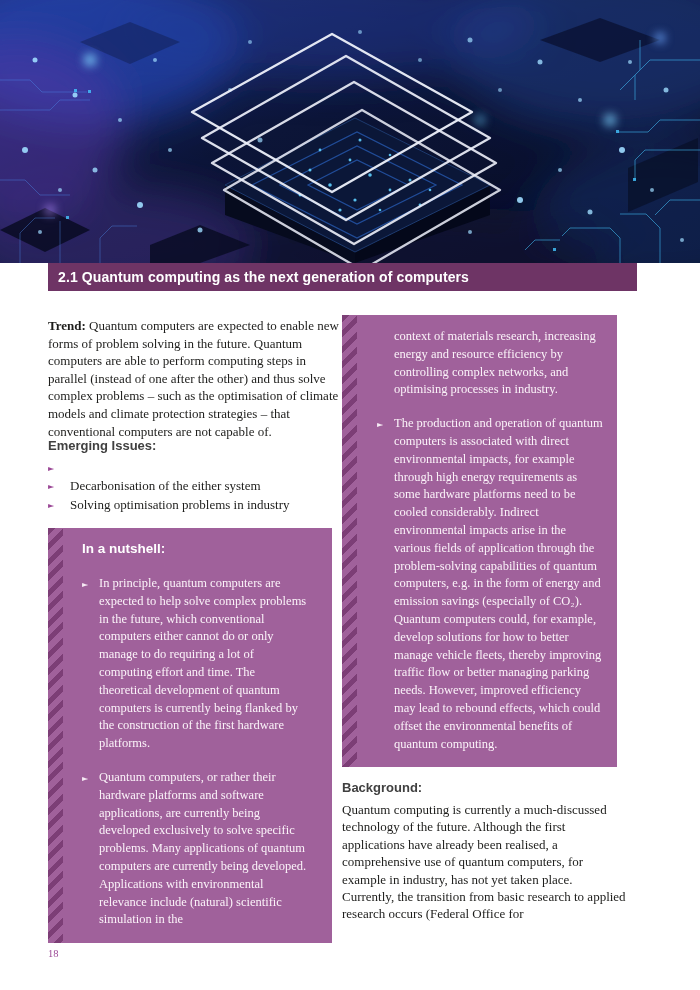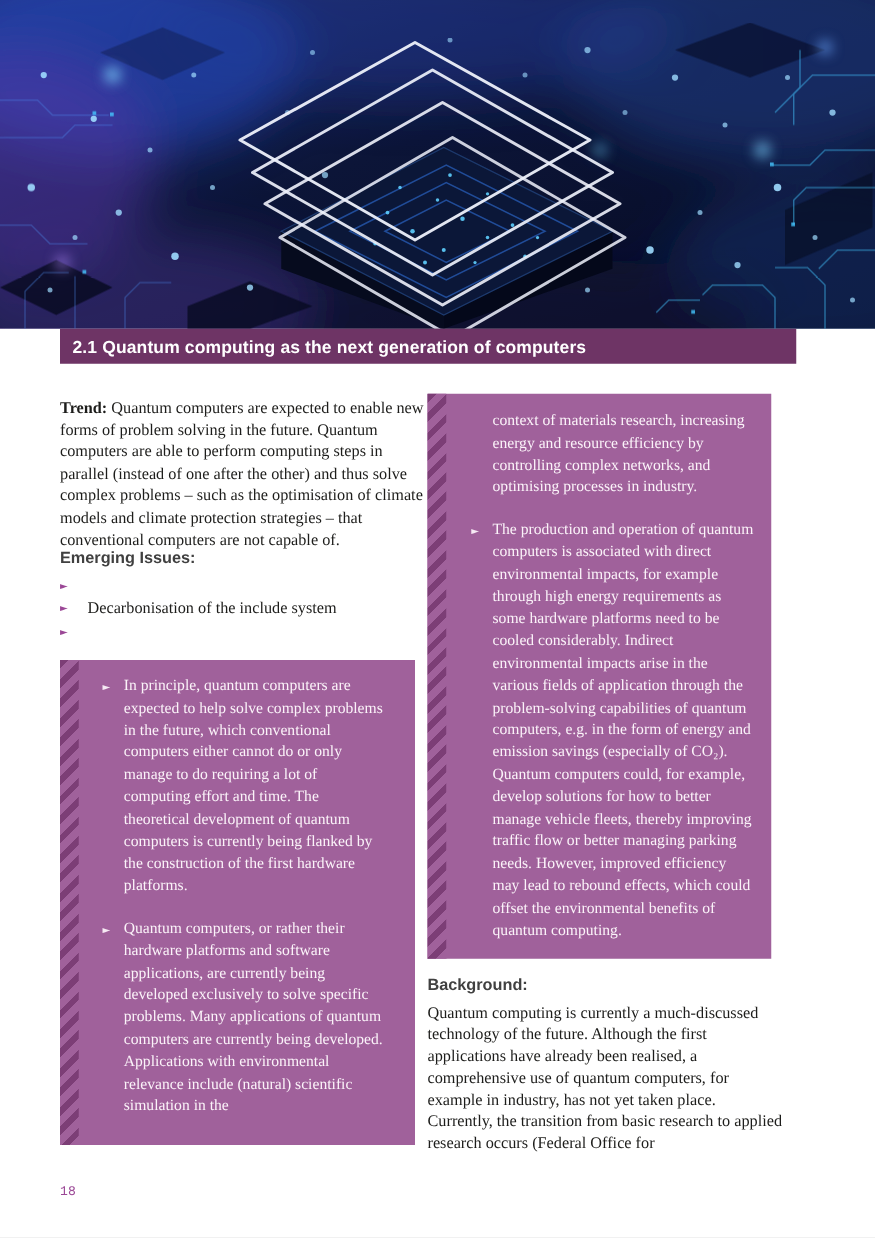--- a/index.html
+++ b/index.html
@@ -60,21 +60,21 @@
   }
   .rightbox{left:342px;top:315px;width:275px;min-height:443px;
     padding:13px 12px 14px 35px;}
   .continuation{font-size:12.5px;line-height:17.8px;margin:0 0 16px 17px;}
   
   .background{position:absolute;left:342px;top:779px;width:290px;}
   .background .body{font-size:13px;line-height:17.4px;width:284px;}
   
   .page-number{
     position:absolute;left:48px;top:948px;
-    font-family:Liberation Mono, monospace;
+    font-family:Liberation Serif, serif;
     font-size:10.5px;color:#9B4896;
   }
 </style>
 </head>
 <body>
 
 <div class="page">
 
   <div class="hero">
     <svg width="700" height="263" viewBox="0 0 700 263" preserveAspectRatio="none">
@@ -226,30 +226,32 @@
   <p class="trend"><b>Trend:</b><span> Quantum computers are expected to enable new forms of problem solving in the future. Quantum computers are able to perform computing steps in parallel (instead of one after the other) and thus solve complex problems – such as the optimisation of climate models and climate protection strategies – that conventional computers are not capable of.</span></p>
 
   <div class="emerging">
     <p class="col-heading">Emerging Issues:</p>
     <ul class="issue-list">
       <li class="issue-item">
         <span class="marker">►</span>
       </li>
       <li class="issue-item">
         <span class="marker">►</span>
-        <span>Decarbonisation of the include system</span>
+        <span>Decarbonisation of the either system</span>
       </li>
       <li class="issue-item">
         <span class="marker">►</span>
+        <span>Solving optimisation problems in industry</span>
       </li>
     </ul>
   </div>
 
   <div class="pbox nutshell">
     <div class="stripe"></div>
+    <p class="nutshell-title">In a nutshell:</p>
     <div class="pbullet">
       <span class="marker">►</span>
       <span>In principle, quantum computers are expected to help solve complex problems in the future, which conventional computers either cannot do or only manage to do requiring a lot of computing effort and time. The theoretical development of quantum computers is currently being flanked by the construction of the first hardware platforms.</span>
     </div>
     <div class="pbullet">
       <span class="marker">►</span>
       <span>Quantum computers, or rather their hardware platforms and software applications, are currently being developed exclusively to solve specific problems. Many applications of quantum computers are currently being developed. Applications with environmental relevance include (natural) scientific simulation in the</span>
     </div>
   </div>
 

